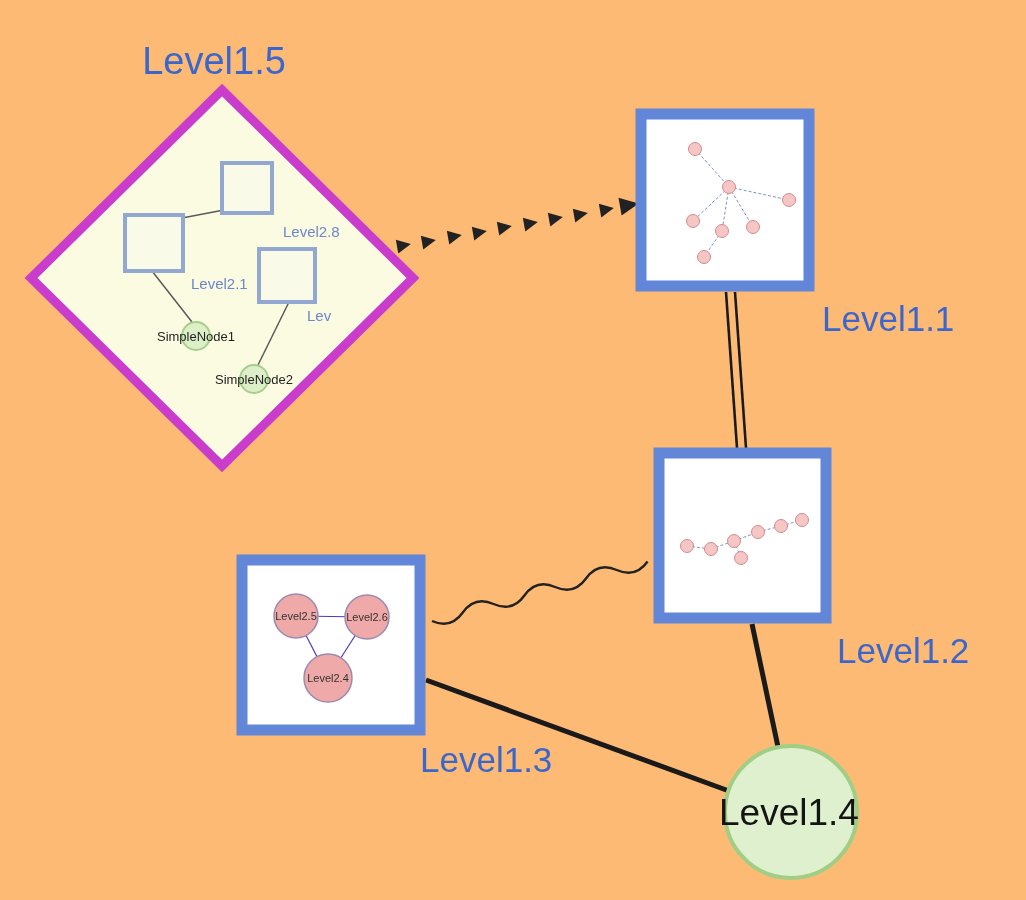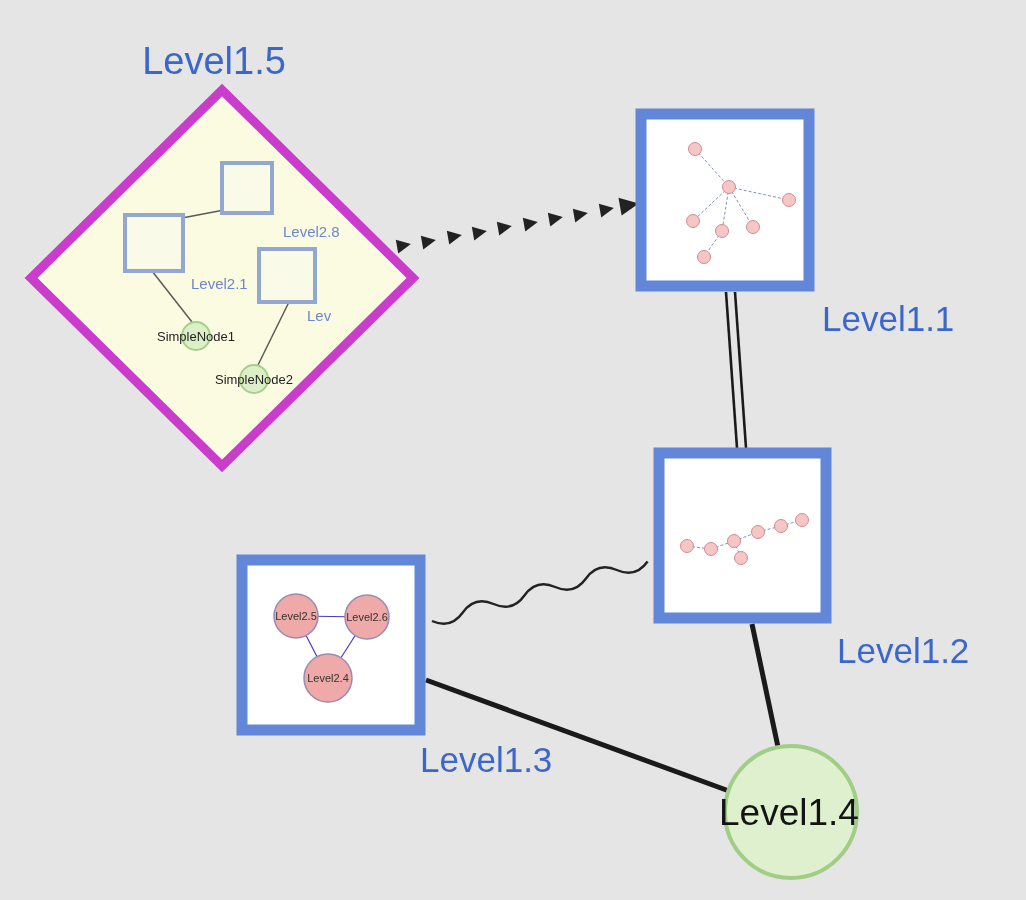--- a/index.html
+++ b/index.html
@@ -1,16 +1,16 @@
 <!DOCTYPE html>
 <html><head>
 <meta charset="utf-8">
 <style>
   html, body { margin: 0; padding: 0; background: #ffffff; }
-  .stage { width: 1026px; height: 900px; position: relative; background: #e5e5e5; }
+  .stage { width: 1026px; height: 900px; position: relative; background: #fdba74; }
   svg { display: block; }
   text { font-family: "Liberation Sans", sans-serif; }
 
   .lbl-l15   { font-size: 38px; fill: #3b66cb; }
   .lbl-big   { font-size: 35px; fill: #3b66cb; }
   .lbl-l14   { font-size: 37px; fill: #141414; }
   .lbl-inner { font-size: 15px; fill: #6e86cc; }
   .lbl-node  { font-size: 13px; fill: #232323; }
   .lbl-tiny  { font-size: 11px; fill: #33332e; }
 

